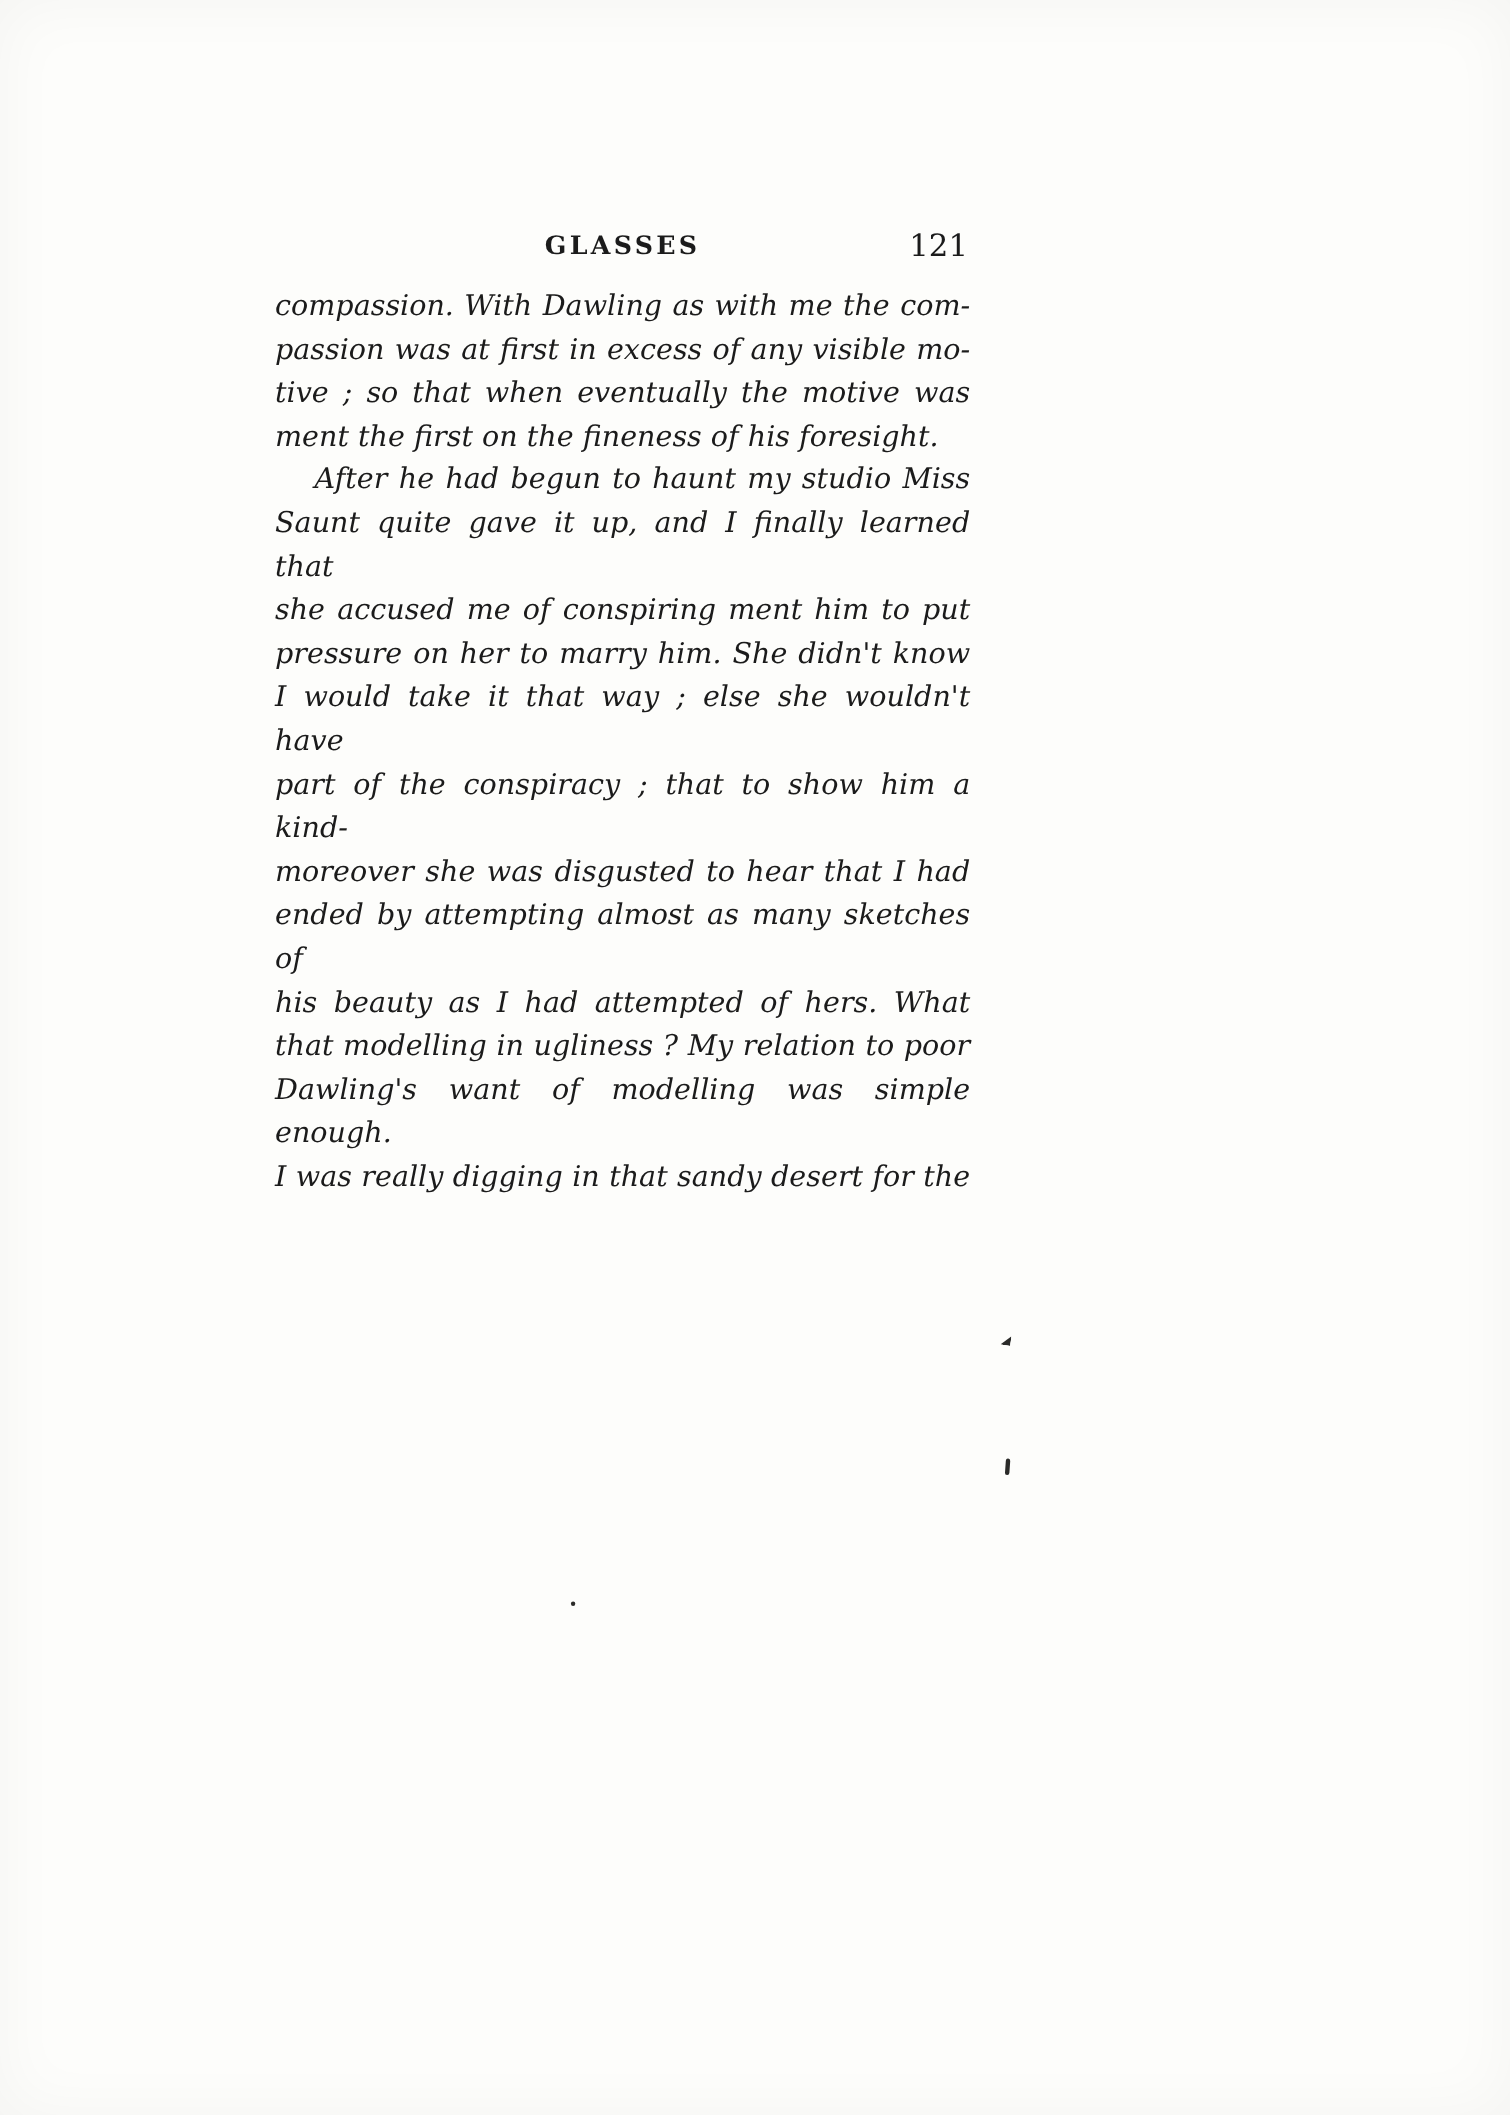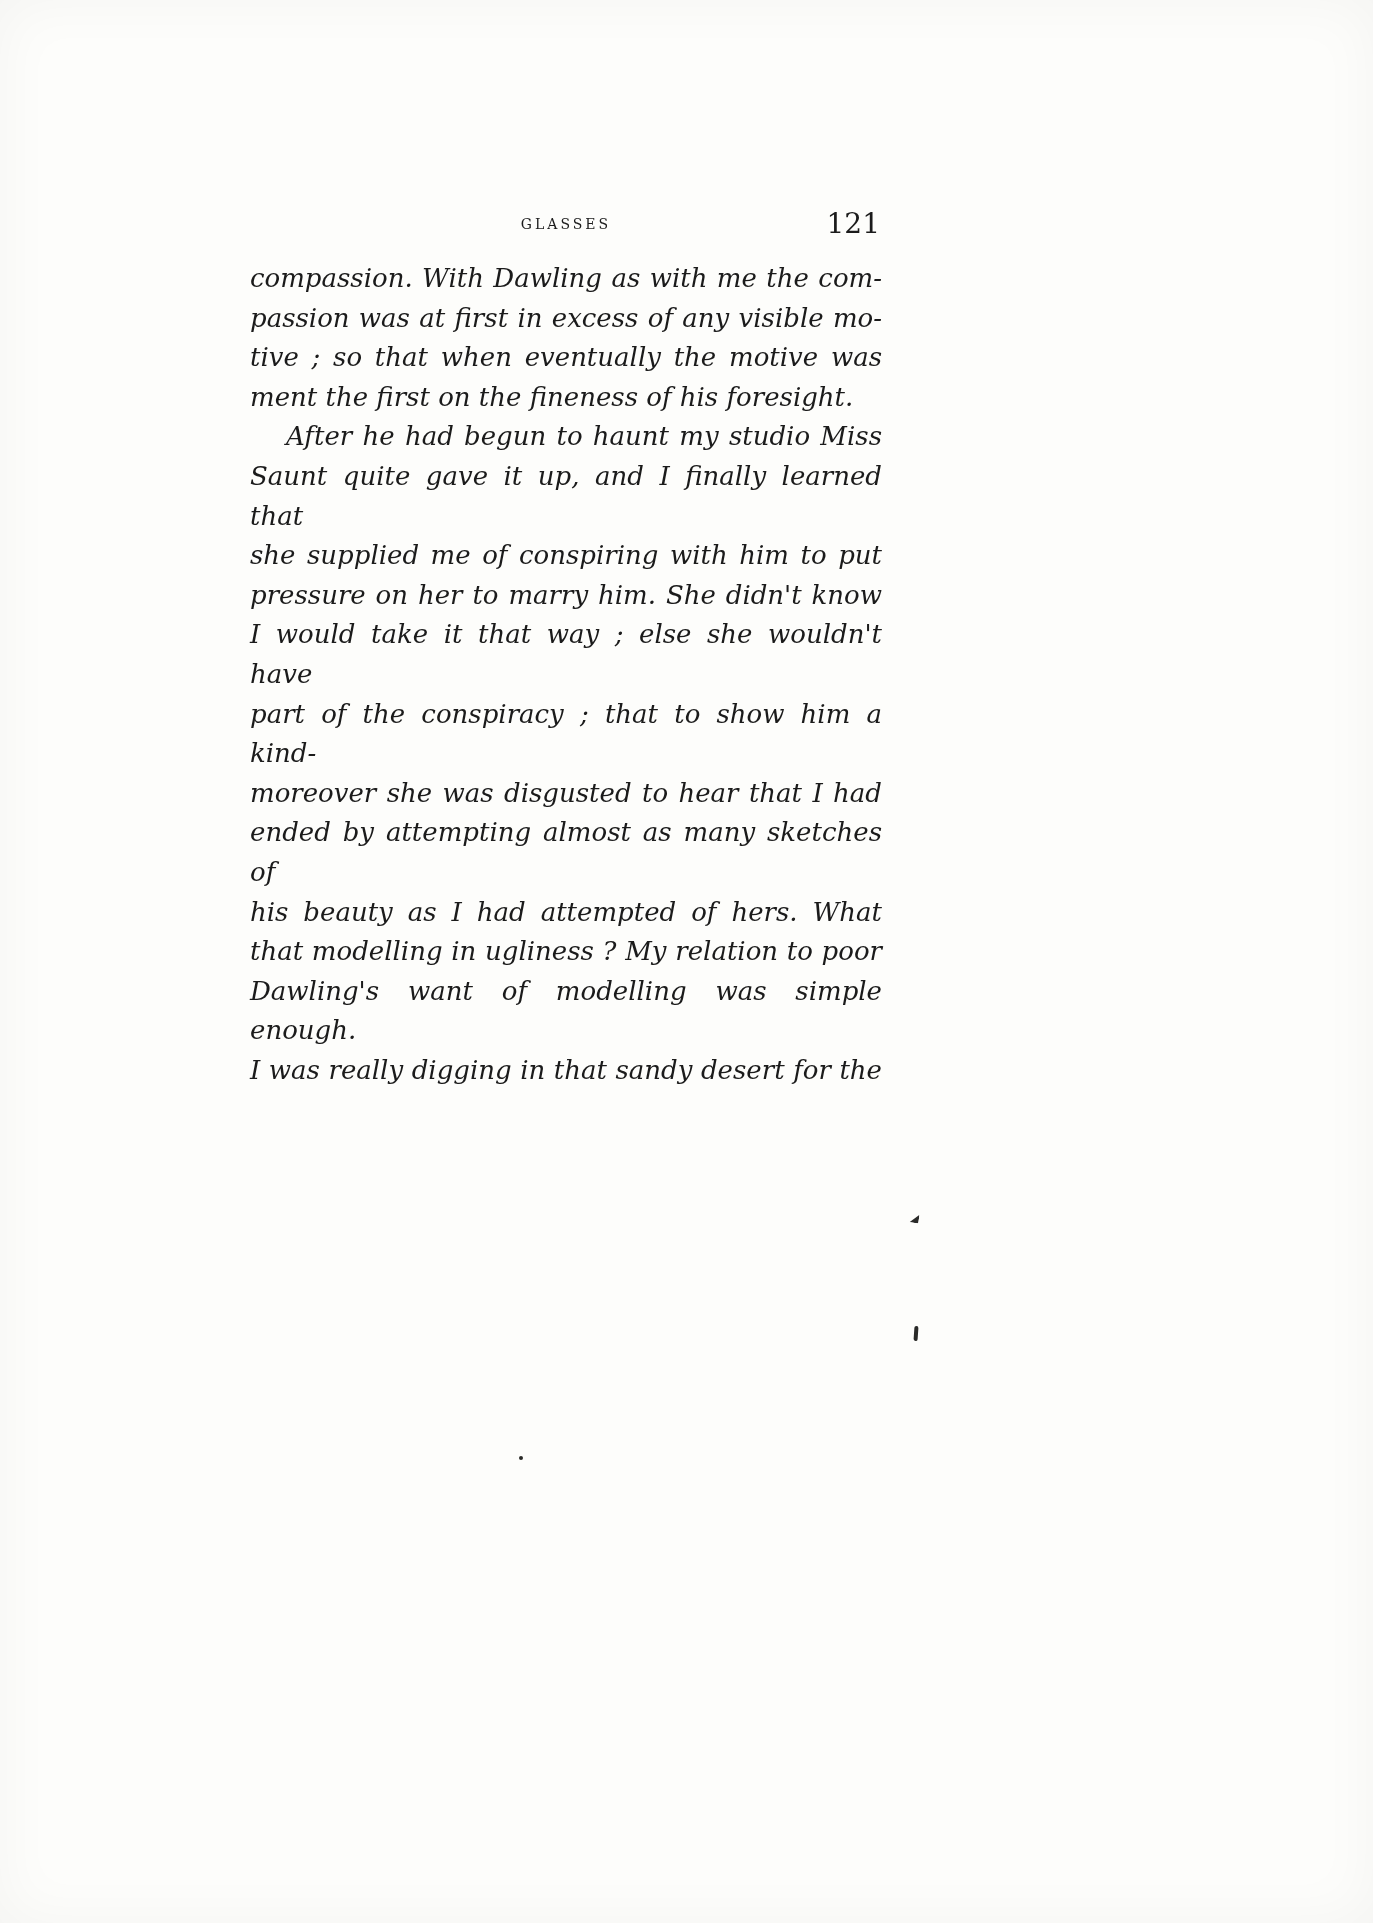--- a/index.html
+++ b/index.html
@@ -31,23 +31,23 @@
     left: 250px;
     top: 207px;
     width: 632px;
     height: 34px;
   }
   .running-title {
     position: absolute;
     left: 0;
     right: 0;
     text-align: center;
-    font-size: 14px;
+    font-size: 23px;
     letter-spacing: 3px;
-    font-weight: normal;
+    font-weight: bold;
     line-height: 34px;
   }
   .page-number {
     position: absolute;
     right: 2px;
     top: 0;
     font-size: 28px;
     line-height: 34px;
   }
 
@@ -117,21 +117,21 @@
     <div class="paragraph">
       <div class="line">compassion.  With Dawling as with me the com-</div>
       <div class="line">passion was at first in excess of any visible mo-</div>
       <div class="line">tive ; so that when eventually the motive was</div>
       <div class="line last">ment the first on the fineness of his foresight.</div>
     </div>
 
     <div class="paragraph">
       <div class="line indent">After he had begun to haunt my studio Miss</div>
       <div class="line">Saunt quite gave it up, and I finally learned that</div>
-      <div class="line">she supplied me of conspiring with him to put</div>
+      <div class="line">she accused me of conspiring ment him to put</div>
       <div class="line">pressure on her to marry him.  She didn't know</div>
       <div class="line">I would take it that way ; else she wouldn't have</div>
       <div class="line">part of the conspiracy ; that to show him a kind-</div>
       <div class="line">moreover she was disgusted to hear that I had</div>
       <div class="line">ended by attempting almost as many sketches of</div>
       <div class="line">his beauty as I had attempted of hers.  What</div>
       <div class="line">that modelling in ugliness ?  My relation to poor</div>
       <div class="line">Dawling's want of modelling was simple enough.</div>
       <div class="line">I was really digging in that sandy desert for the</div>
     </div>

